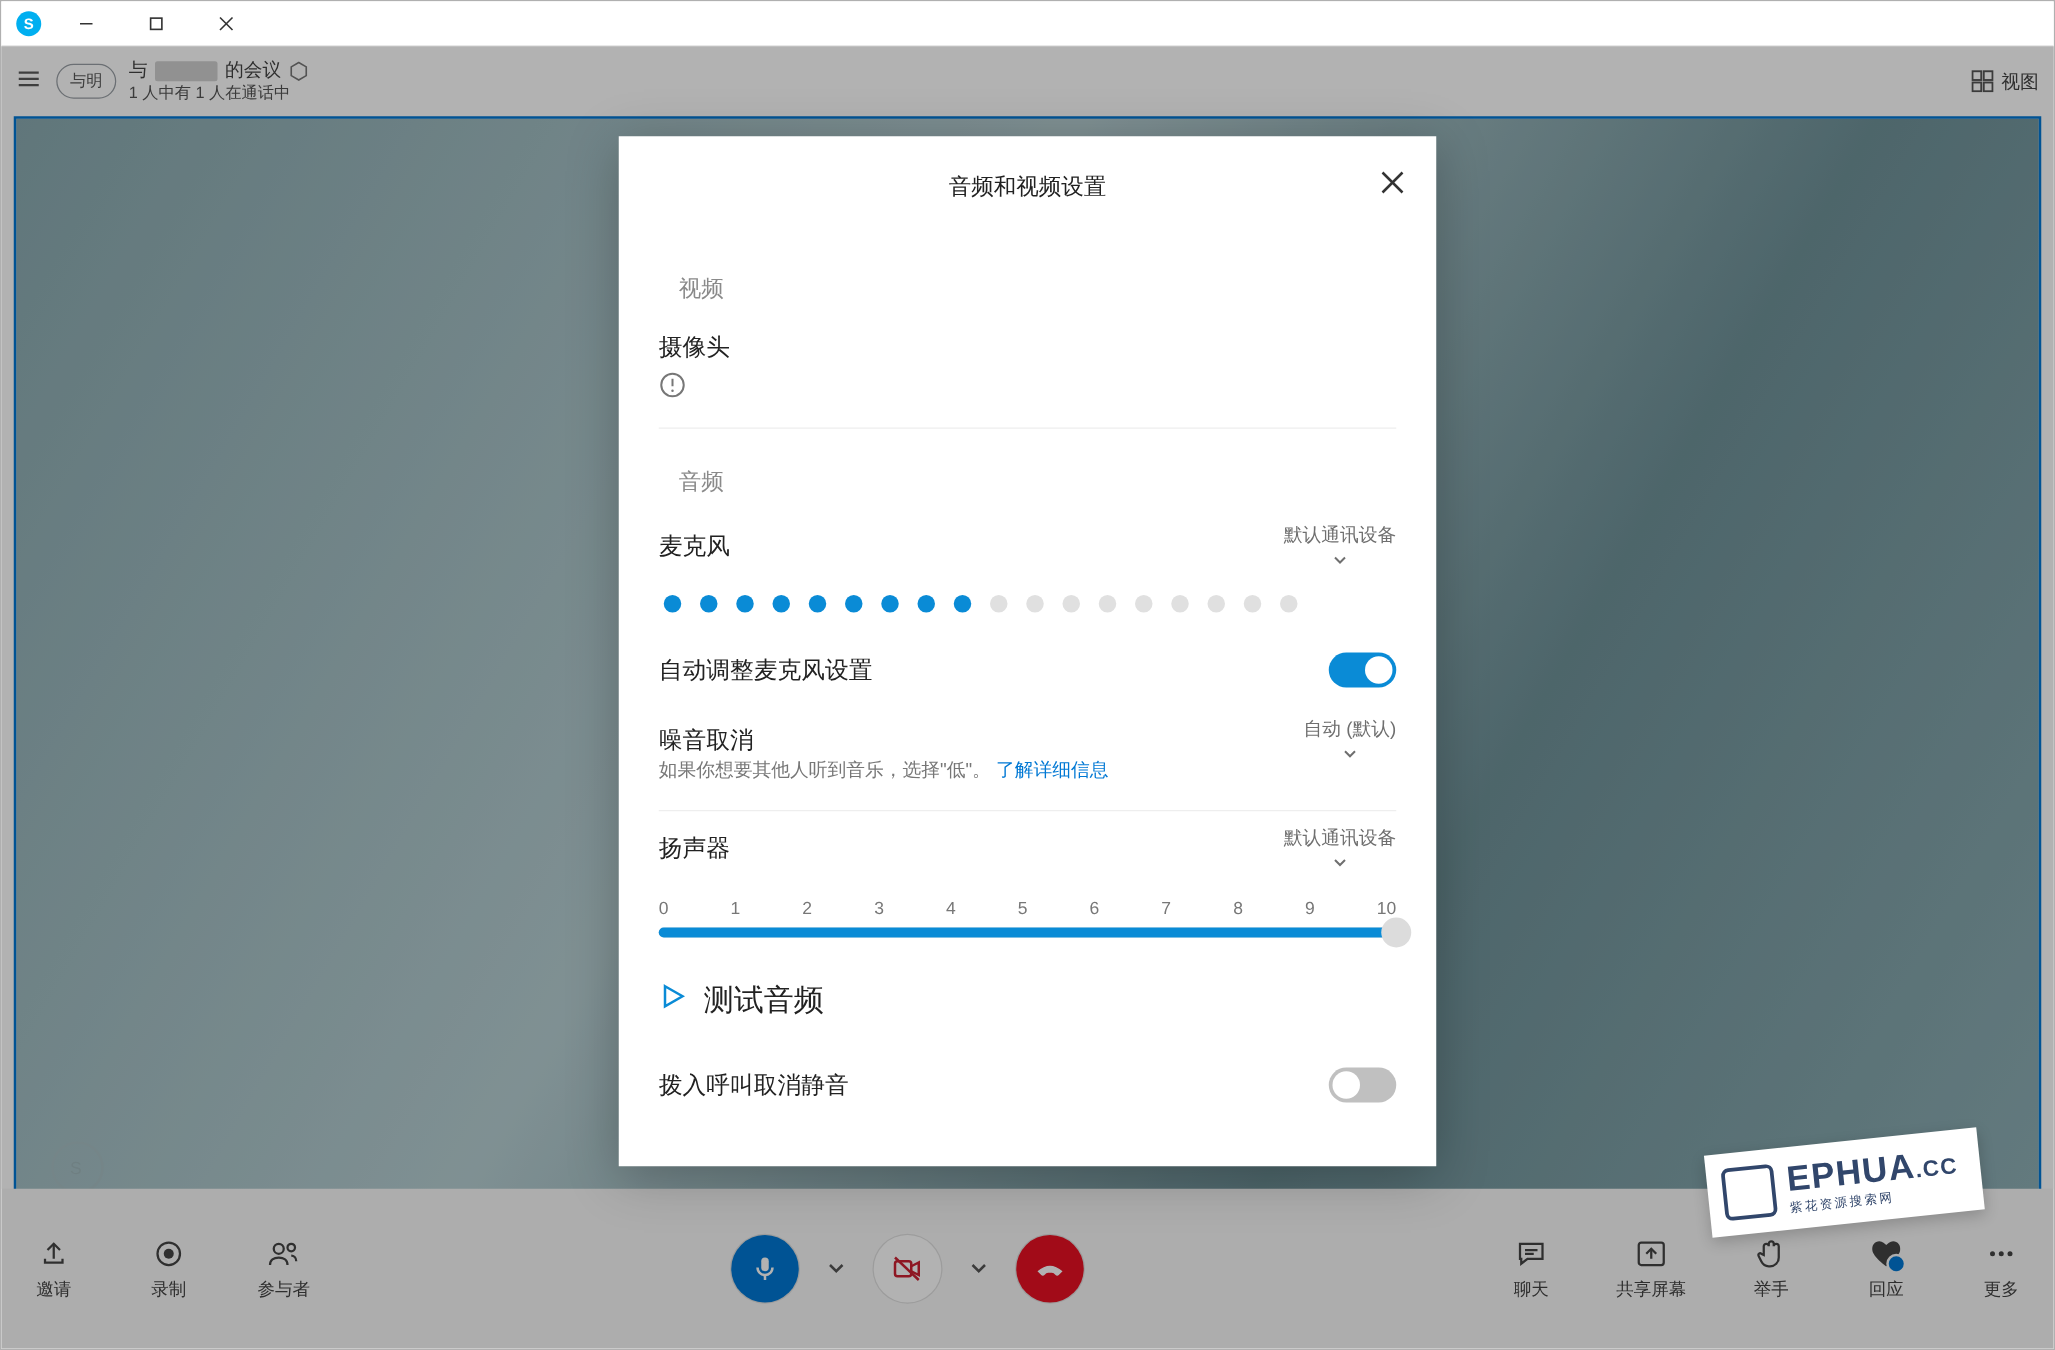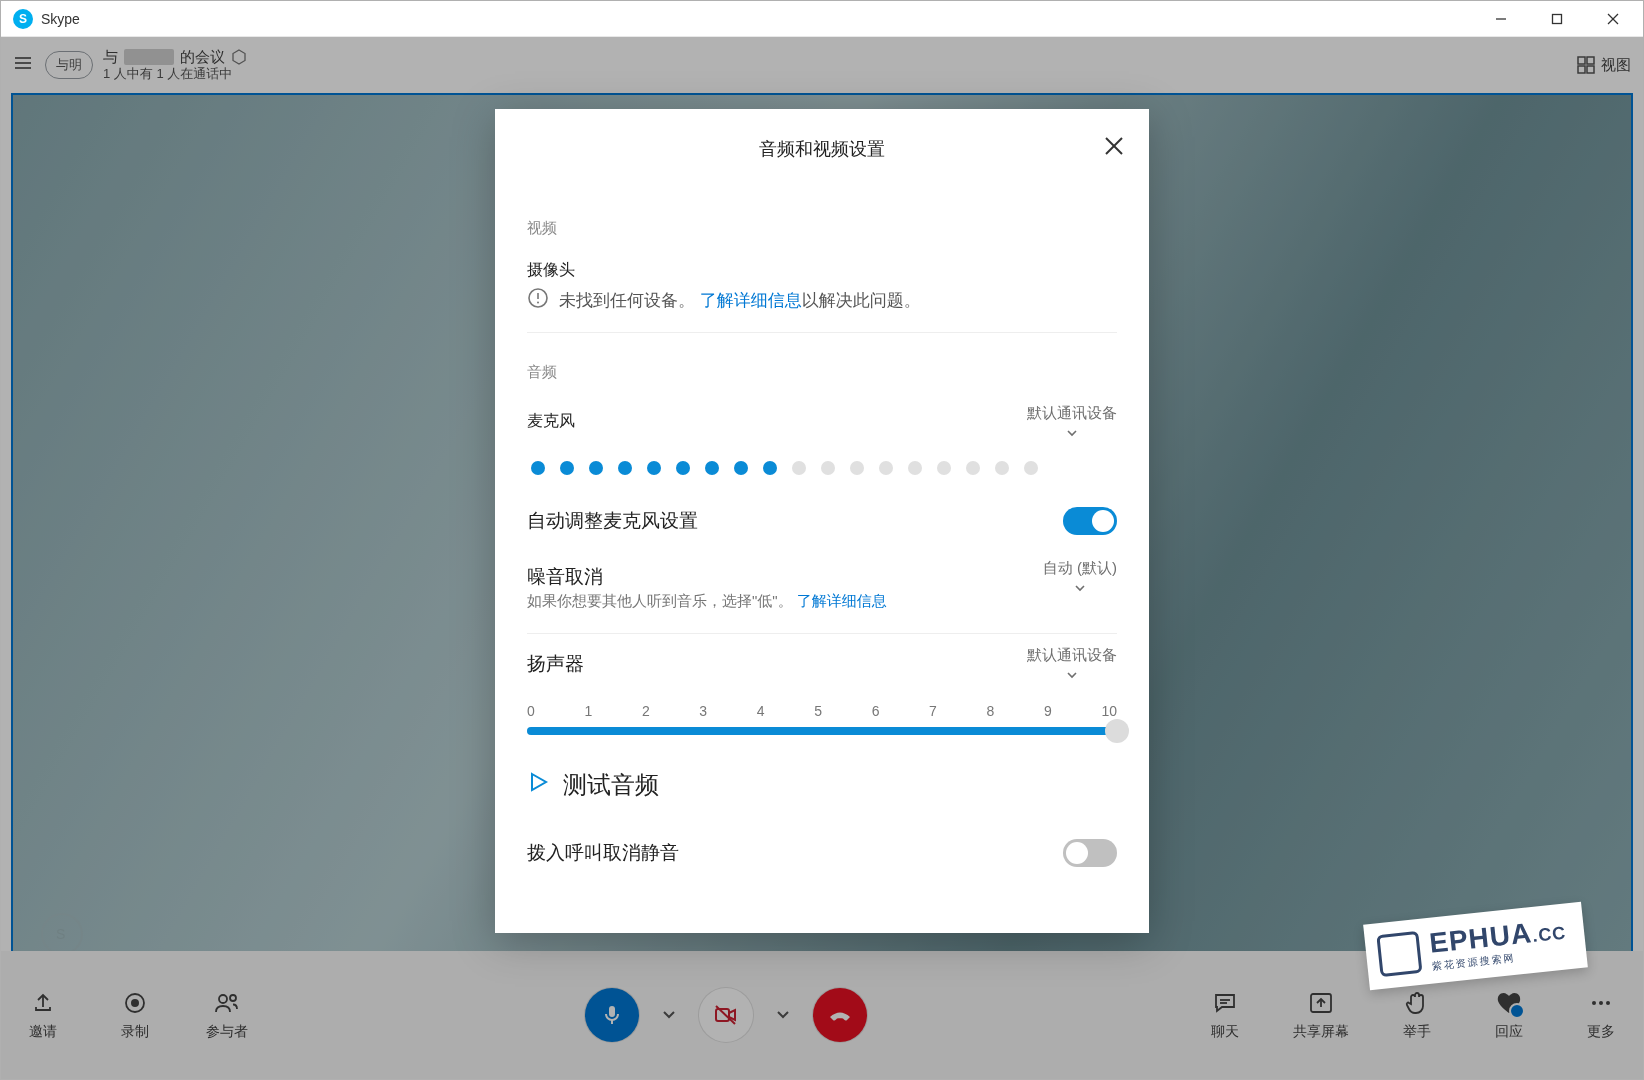--- a/index.html
+++ b/index.html
@@ -95,26 +95,26 @@
     }
     .modal-title { font-size: 18px; color: #222; }
     .modal-close {
       position: absolute; right: 24px; top: 26px; color: #333;
     }
     .modal-body {
       flex: 1; overflow: auto; padding: 0 32px 16px 32px;
     }
     .modal-body::-webkit-scrollbar { width: 10px; }
     .modal-body::-webkit-scrollbar-thumb { background: #c0c0c0; border-radius: 5px; }
-    .section-label { font-size: 15px; color: #8a8a8a; margin: 30px 0 10px 0; }
+    .section-label { font-size: 18px; color: #8a8a8a; margin: 30px 0 10px 16px; }
     .row {
       display: flex; align-items: center; justify-content: space-between;
       padding: 12px 0;
     }
-    .row .title { font-size: 16px; color: #222; }
+    .row .title { font-size: 19px; color: #222; }
     .row .title.sub { font-size: 19px; }
     .row .right-text { font-size: 15px; color: #6f6f6f; display:flex;align-items:center;gap:4px;flex-direction:column;}
     .info-line { display: flex; align-items: center; gap: 10px; font-size: 17px; color: #555; padding-bottom: 18px; border-bottom: 1px solid #eee; }
     .info-line .icon { color: #777; }
     .link { color: #0078d4; }
     .mic-dots { display: flex; gap: 15px; padding: 10px 4px 20px 4px; }
     .mic-dots .dot { width: 14px; height: 14px; border-radius: 50%; background: #e0e0e0; }
     .mic-dots .dot.on { background: #0a8bd6; }
     .toggle {
       width: 54px; height: 28px; border-radius: 14px; background: #c0c0c0; position: relative;
@@ -148,21 +148,20 @@
     }
     .watermark .wm-sub { font-size:10px; font-weight:normal; letter-spacing:2px; color:#31466b; display:block;}
 
     .censor { display:inline-block; width:50px; height:16px; background:#d0d0d0; border-radius:2px; vertical-align:middle;}
   </style>
 </head>
 <body>
 
 <div class="titlebar">
   <div class="logo">S</div>
-  <div class="app-name">Skype</div>
   <div class="win-btn">
     <svg viewBox="0 0 12 12">
         <line x1="1" y1="6" x2="11" y2="6" stroke="currentColor" stroke-width="1.3"></line>
       </svg>
   </div>
   <div class="win-btn">
     <svg viewBox="0 0 12 12">
         <rect x="1.5" y="1.5" width="9" height="9" fill="none" stroke="currentColor" stroke-width="1.3"></rect>
       </svg>
   </div>
@@ -357,24 +356,20 @@
     <div class="row" style="padding-bottom:6px;">
       <div class="title">摄像头</div>
     </div>
     <div class="info-line">
       <span class="icon">
         <svg width="22" height="22" viewBox="0 0 22 22" fill="none" stroke="currentColor" stroke-width="1.6">
             <circle cx="11" cy="11" r="9"></circle>
             <line x1="11" y1="6" x2="11" y2="12"></line>
             <circle cx="11" cy="15.5" r="1" fill="currentColor" stroke="none"></circle>
           </svg>
-      </span>
-      <span>
-        <span>未找到任何设备。</span>
-        <span class="link">了解详细信息</span><span>以解决此问题。</span>
       </span>
     </div>
 
     <div class="section-label">音频</div>
     <div class="row">
       <div class="title">麦克风</div>
       <div class="right-text">
         <span>默认通讯设备</span>
         <svg width="12" height="12" viewBox="0 0 12 12">
             <path d="M2 4l4 4 4-4" fill="none" stroke="currentColor" stroke-width="1.6"></path>

